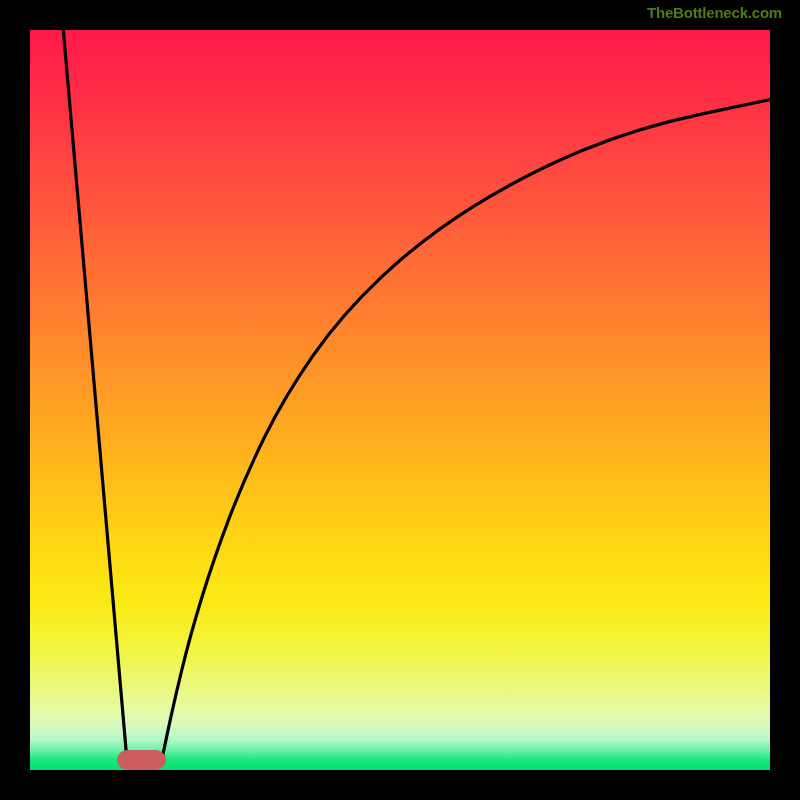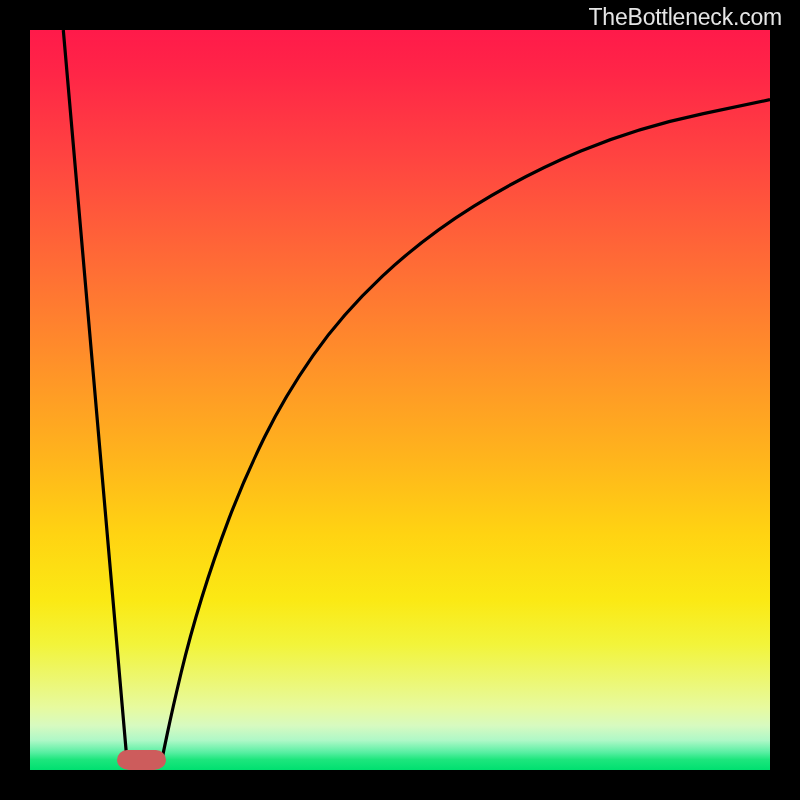--- a/index.html
+++ b/index.html
@@ -8,23 +8,23 @@
   .outer {
     width: 800px;
     height: 800px;
     background: #000;
     position: relative;
   }
   .watermark {
     position: absolute;
     top: 4px;
     right: 18px;
-    color: #e5e5e5;
-    font-size: 23px;
-    font-weight: 400;
+    color: #4d7c0f;
+    font-size: 15px;
+    font-weight: 700;
     letter-spacing: -0.2px;
     z-index: 10;
   }
   .plot {
     position: absolute;
     top: 30px;
     left: 30px;
     width: 740px;
     height: 740px;
   }

